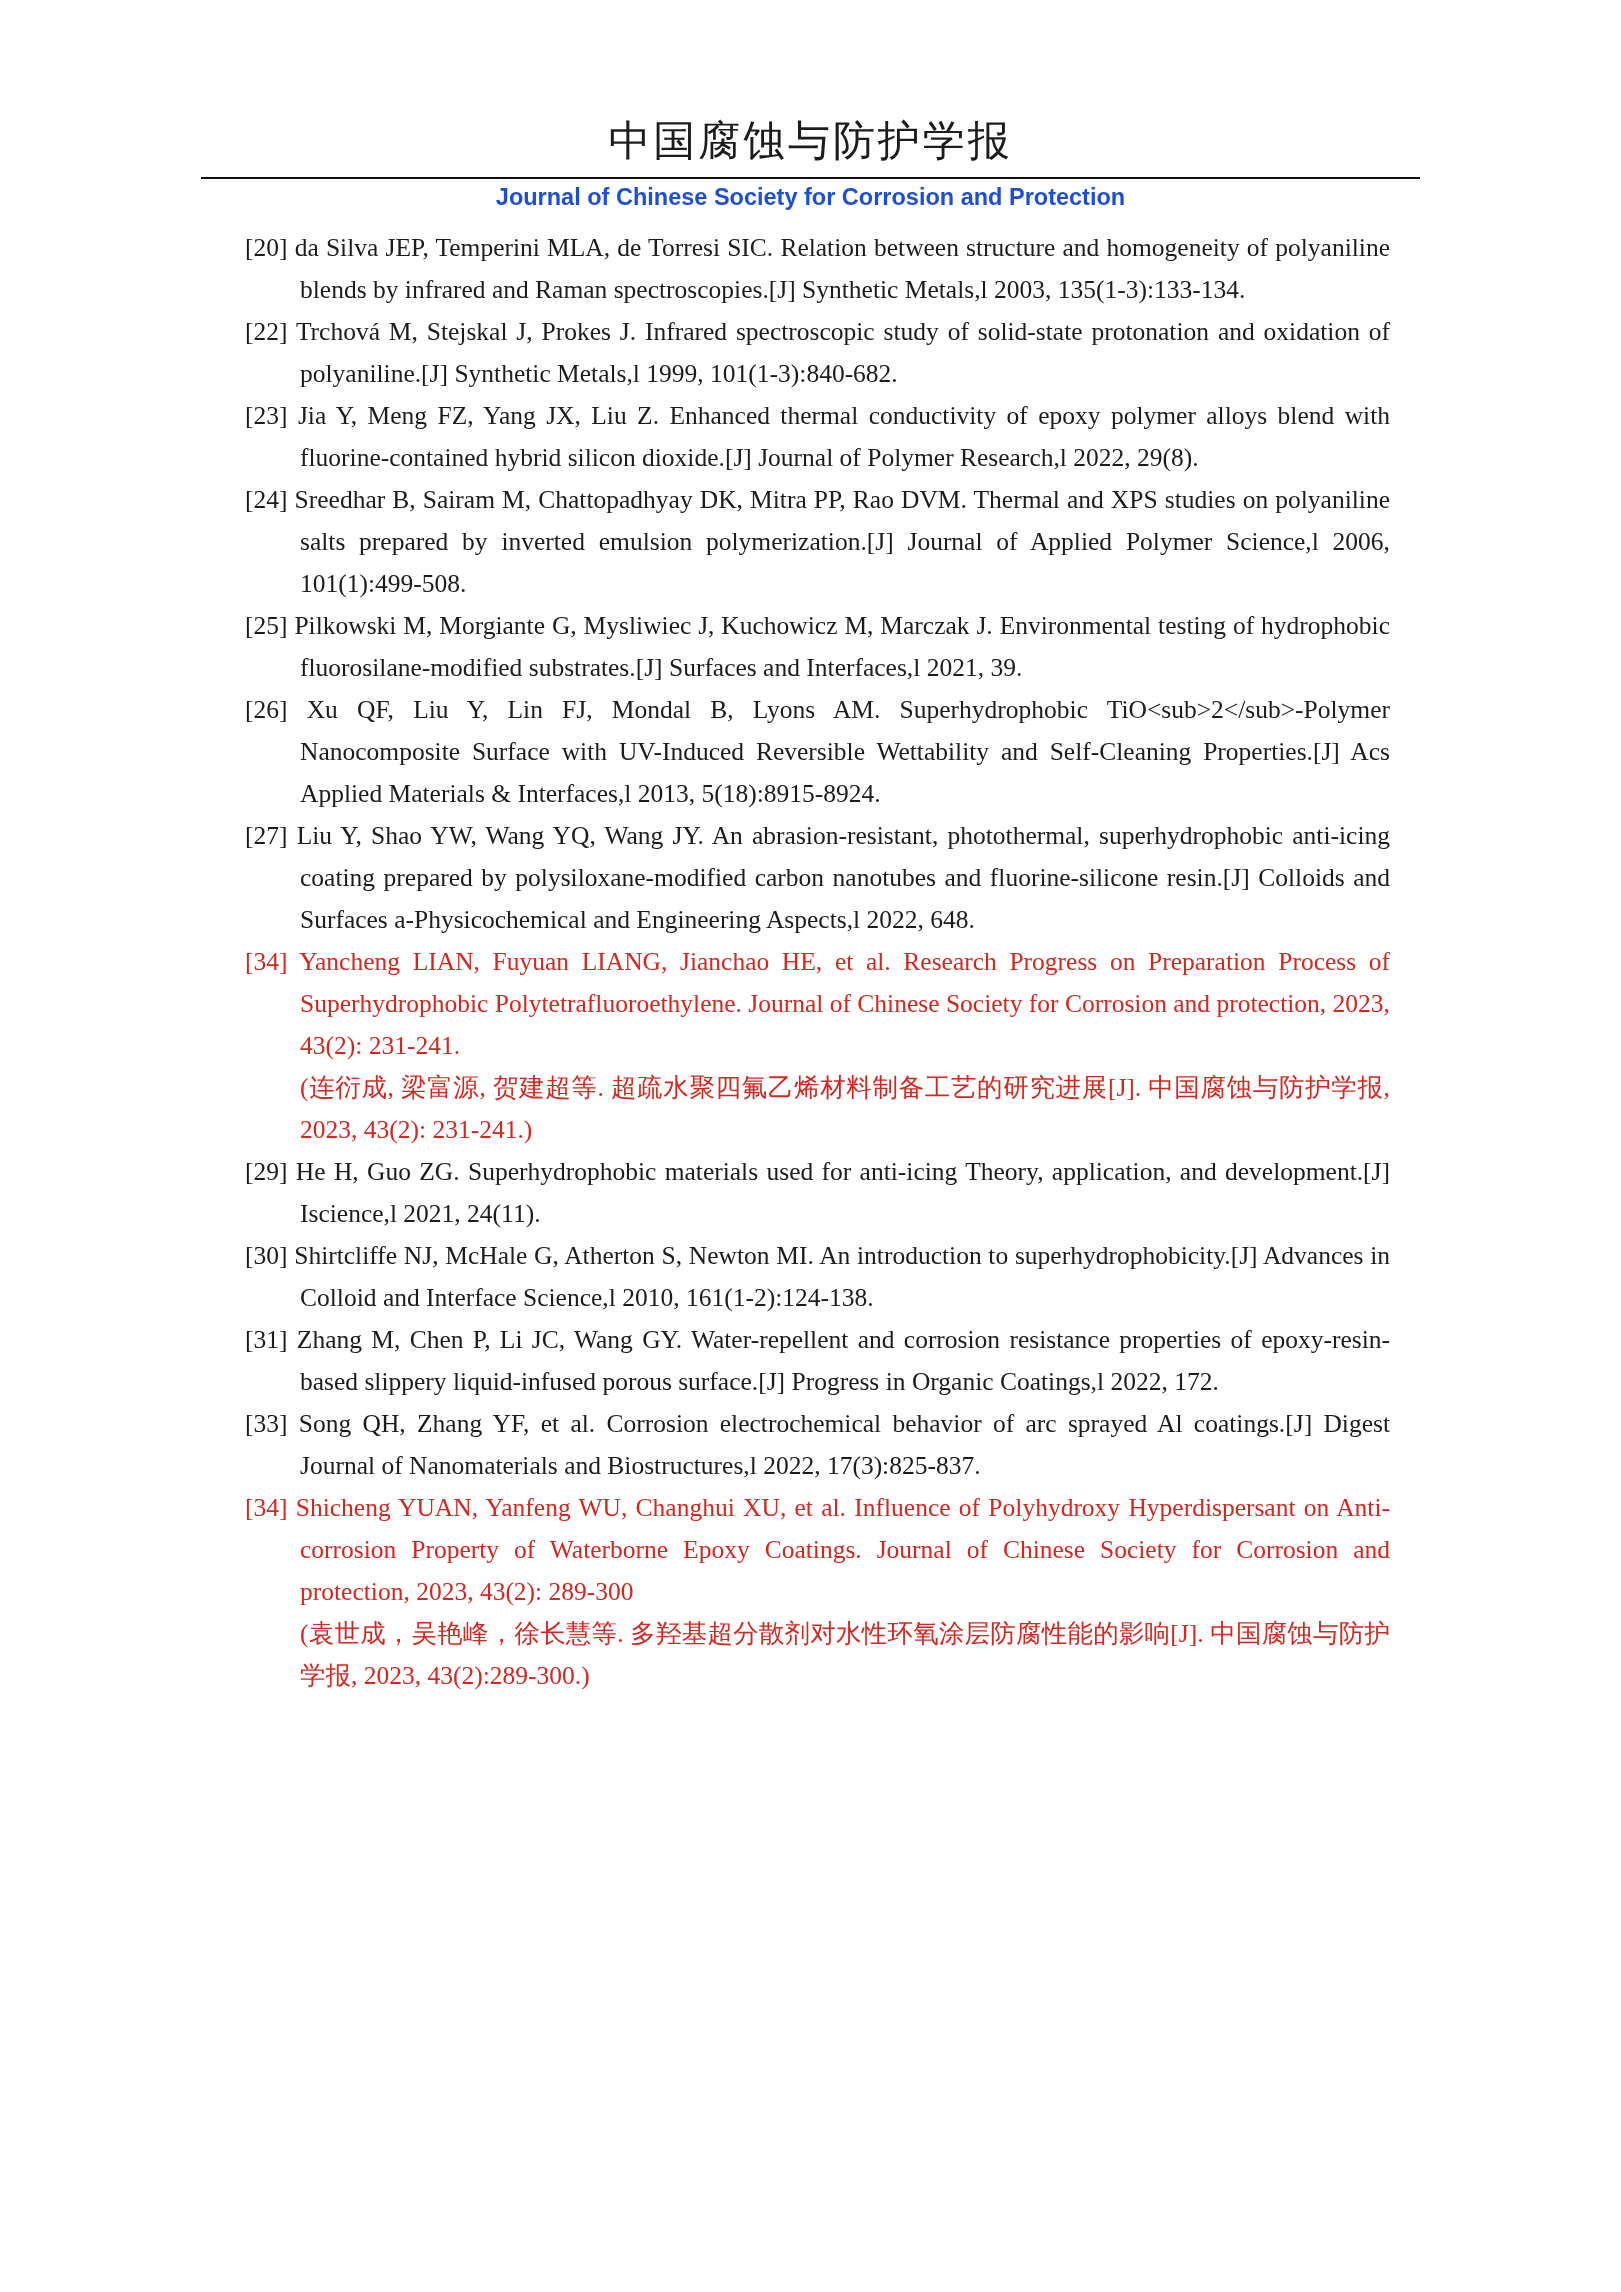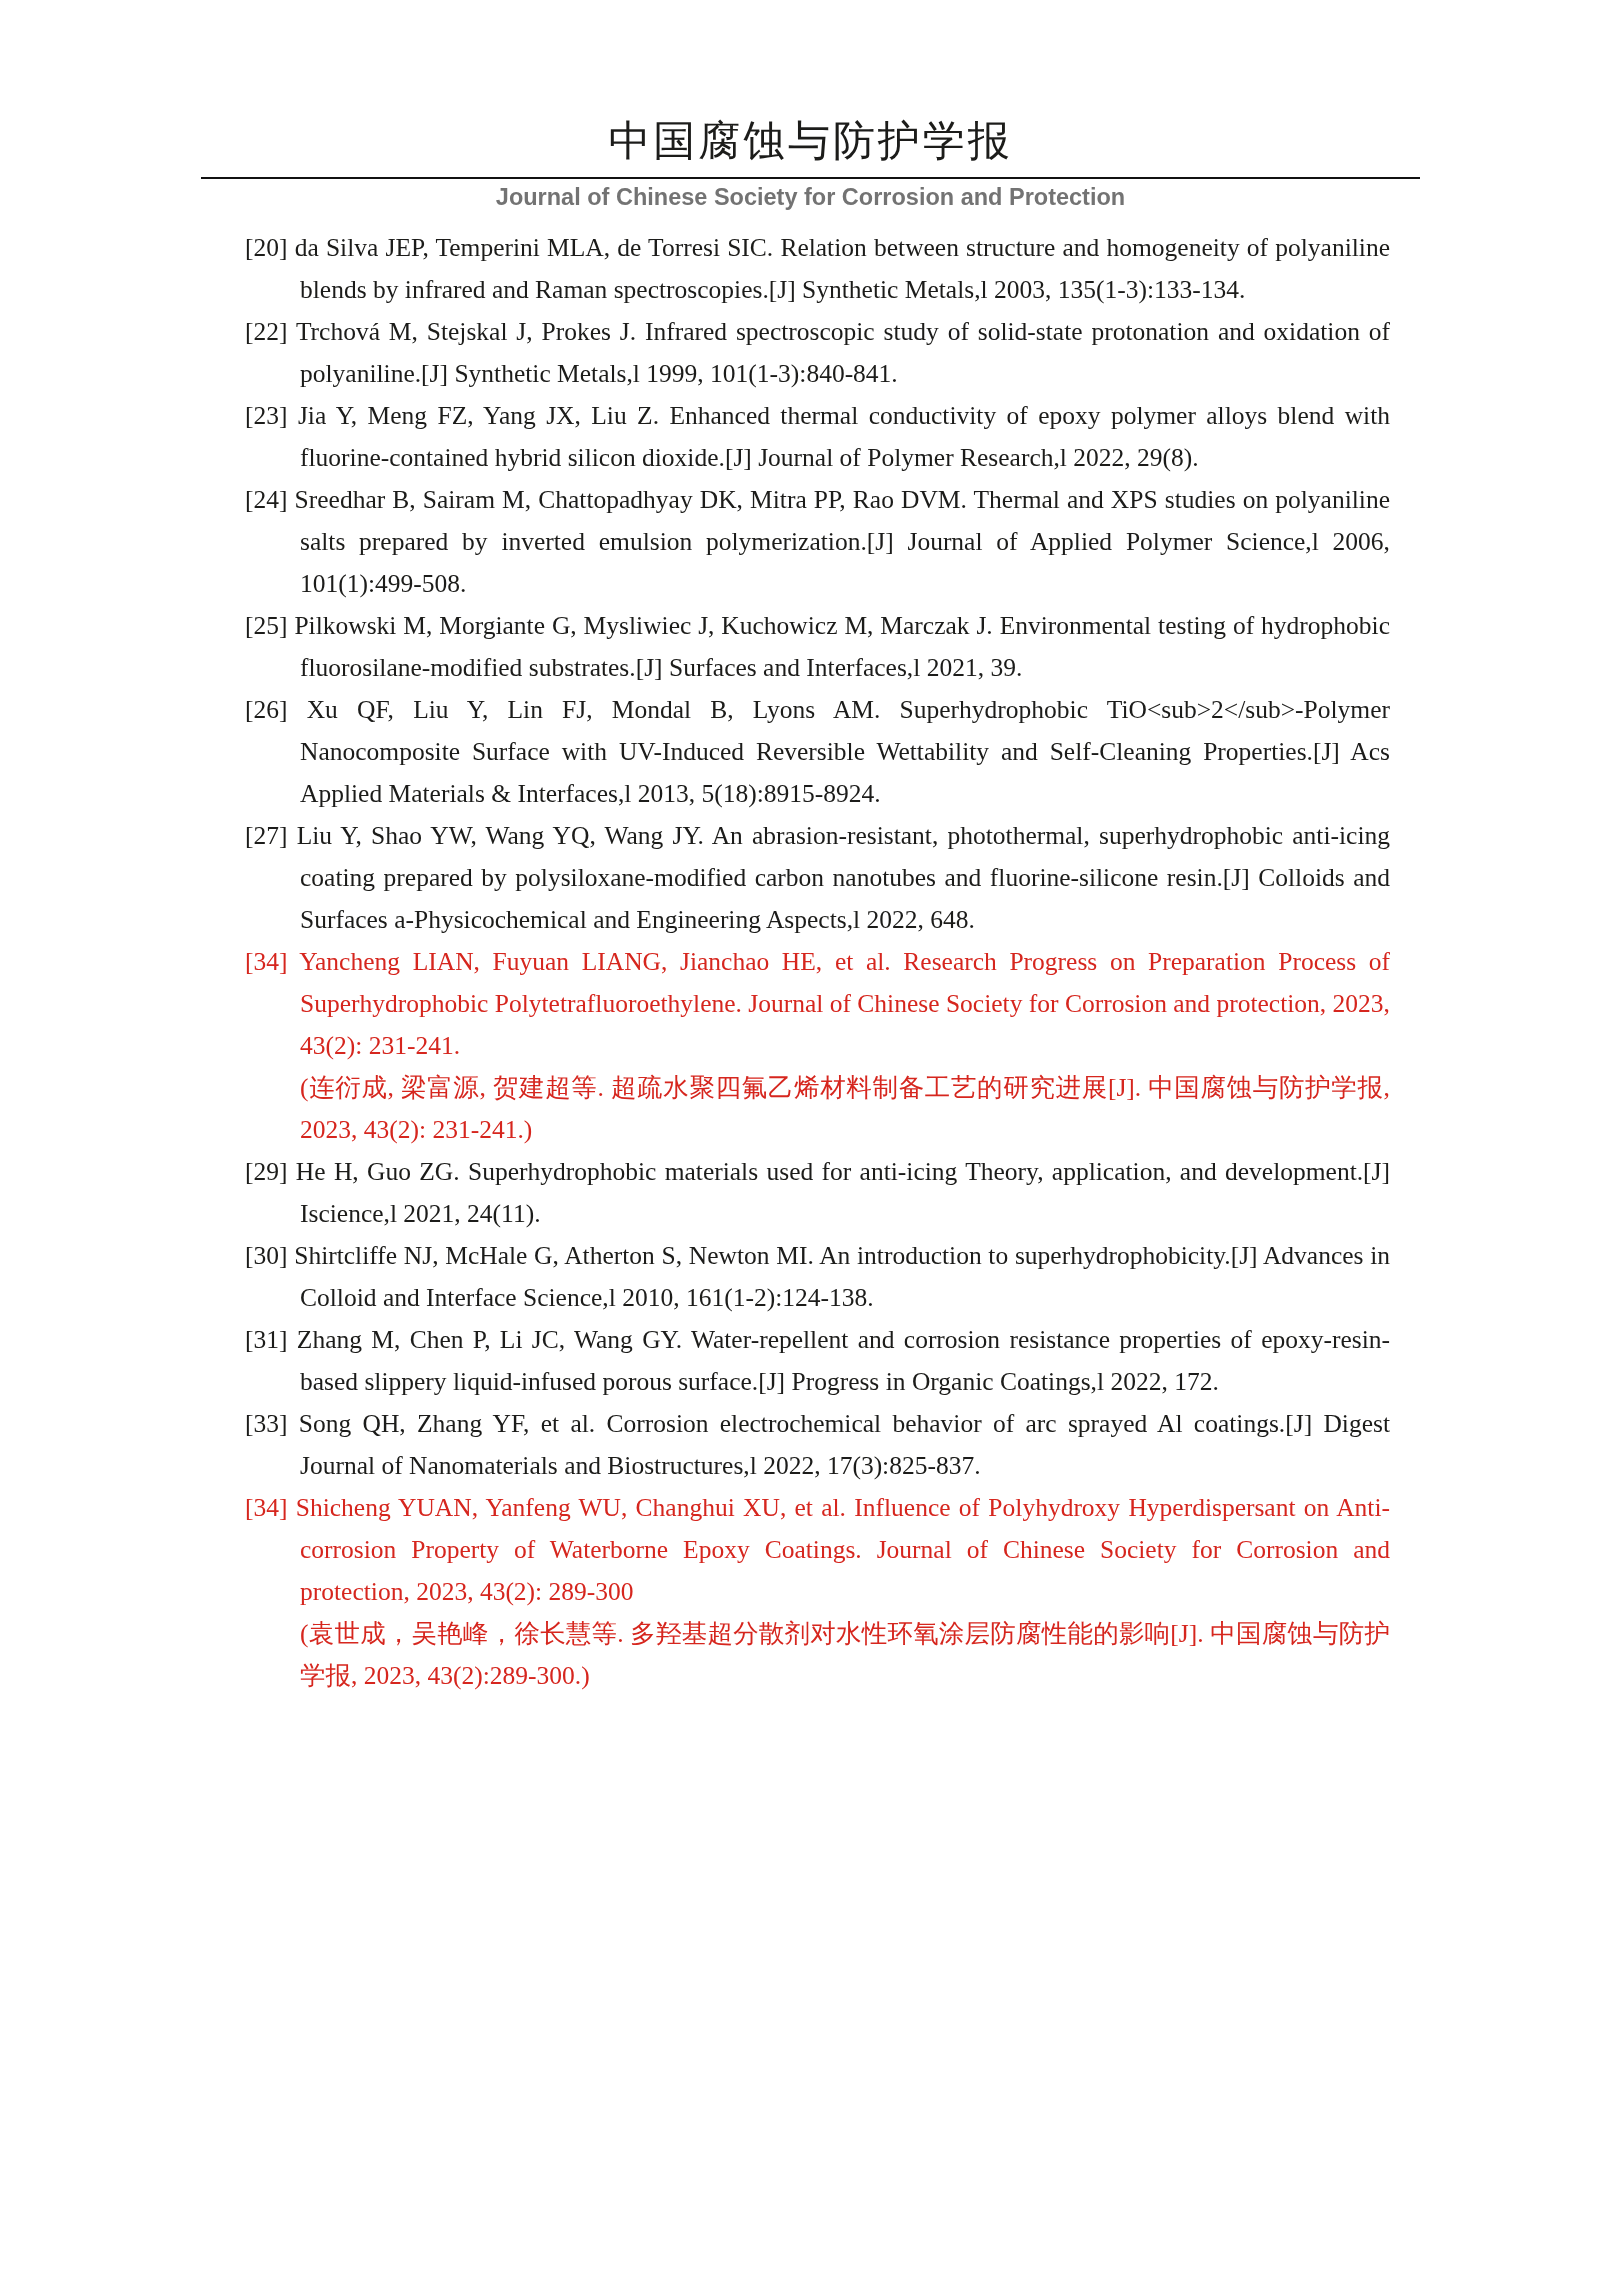--- a/index.html
+++ b/index.html
@@ -30,21 +30,21 @@
   .rule {
     width: 1219px;
     margin: 11.8px auto 4.9px auto;
     border-top: 2px solid var(--rule-color);
     height: 0;
   }
   .title-en {
     font-size: 23.5px;
     font-weight: 700;
     font-family: "Liberation Sans", sans-serif;
-    color: #737373;
+    color: #1d4ed8;
   }
   .refs {
     width: 1145px;
     margin: 15.7px 0 0 245px;
     font-size: 25.5px;
     line-height: 42px;
     text-align: justify;
   }
   .cont { padding-left: 55px; }
   .ref { padding-left: 55px; text-indent: -55px; }
@@ -61,21 +61,21 @@
     <div class="rule"></div>
     <div class="title-en">Journal of Chinese Society for Corrosion and Protection</div>
   </div>
 
   <div class="refs">
 
 
     <p class="ref"><span>[20]</span> <span>da Silva JEP, Temperini MLA, de Torresi SIC. Relation between structure and homogeneity of polyaniline blends by infrared and Raman spectroscopies.[J] Synthetic Metals,l 2003, 135(1-3):133-134.</span></p>
 
 
-    <p class="ref"><span>[22]</span> <span>Trchová M, Stejskal J, Prokes J. Infrared spectroscopic study of solid-state protonation and oxidation of polyaniline.[J] Synthetic Metals,l 1999, 101(1-3):840-841.</span></p>
+    <p class="ref"><span>[22]</span> <span>Trchová M, Stejskal J, Prokes J. Infrared spectroscopic study of solid-state protonation and oxidation of polyaniline.[J] Synthetic Metals,l 1999, 101(1-3):840-682.</span></p>
 
     <p class="ref"><span>[23]</span> <span>Jia Y, Meng FZ, Yang JX, Liu Z. Enhanced thermal conductivity of epoxy polymer alloys blend with fluorine-contained hybrid silicon dioxide.[J] Journal of Polymer Research,l 2022, 29(8).</span></p>
 
     <p class="ref"><span>[24]</span> <span>Sreedhar B, Sairam M, Chattopadhyay DK, Mitra PP, Rao DVM. Thermal and XPS studies on polyaniline salts prepared by inverted emulsion polymerization.[J] Journal of Applied Polymer Science,l 2006, 101(1):499-508.</span></p>
 
     <p class="ref"><span>[25]</span> <span>Pilkowski M, Morgiante G, Mysliwiec J, Kuchowicz M, Marczak J. Environmental testing of hydrophobic fluorosilane-modified substrates.[J] Surfaces and Interfaces,l 2021, 39.</span></p>
 
     <p class="ref"><span>[26]</span> <span>Xu QF, Liu Y, Lin FJ, Mondal B, Lyons AM. Superhydrophobic TiO&lt;sub&gt;2&lt;/sub&gt;-Polymer Nanocomposite Surface with UV-Induced Reversible Wettability and Self-Cleaning Properties.[J] Acs Applied Materials &amp; Interfaces,l 2013, 5(18):8915-8924.</span></p>
 
     <p class="ref"><span>[27]</span> <span>Liu Y, Shao YW, Wang YQ, Wang JY. An abrasion-resistant, photothermal, superhydrophobic anti-icing coating prepared by polysiloxane-modified carbon nanotubes and fluorine-silicone resin.[J] Colloids and Surfaces a-Physicochemical and Engineering Aspects,l 2022, 648.</span></p>

